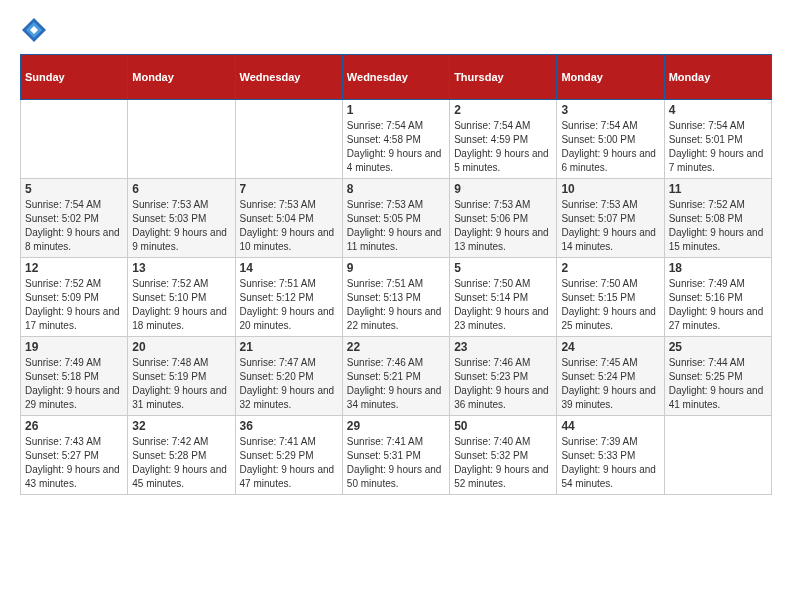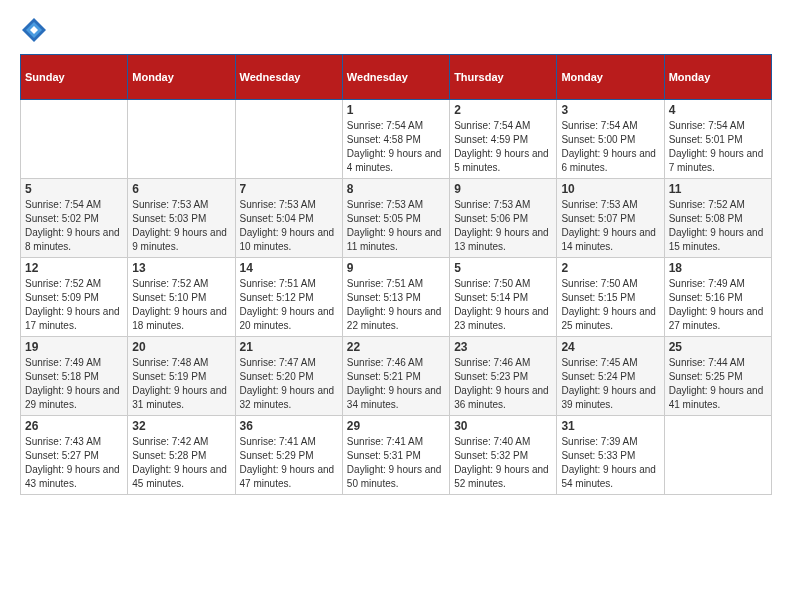--- a/index.html
+++ b/index.html
@@ -258,24 +258,24 @@
           </td>
           <td>
             <span class="day-number">36</span>
             <div class="day-info">Sunrise: 7:41 AM<br>Sunset: 5:29 PM<br>Daylight: 9 hours and 47 minutes.</div>
           </td>
           <td>
             <span class="day-number">29</span>
             <div class="day-info">Sunrise: 7:41 AM<br>Sunset: 5:31 PM<br>Daylight: 9 hours and 50 minutes.</div>
           </td>
           <td>
-            <span class="day-number">30</span>
+            <span class="day-number">50</span>
             <div class="day-info">Sunrise: 7:40 AM<br>Sunset: 5:32 PM<br>Daylight: 9 hours and 52 minutes.</div>
           </td>
           <td>
-            <span class="day-number">31</span>
+            <span class="day-number">44</span>
             <div class="day-info">Sunrise: 7:39 AM<br>Sunset: 5:33 PM<br>Daylight: 9 hours and 54 minutes.</div>
           </td>
           <td class="empty-cell"></td>
         </tr>
       </tbody>
   </table>
 </div>
 
 </body></html>

